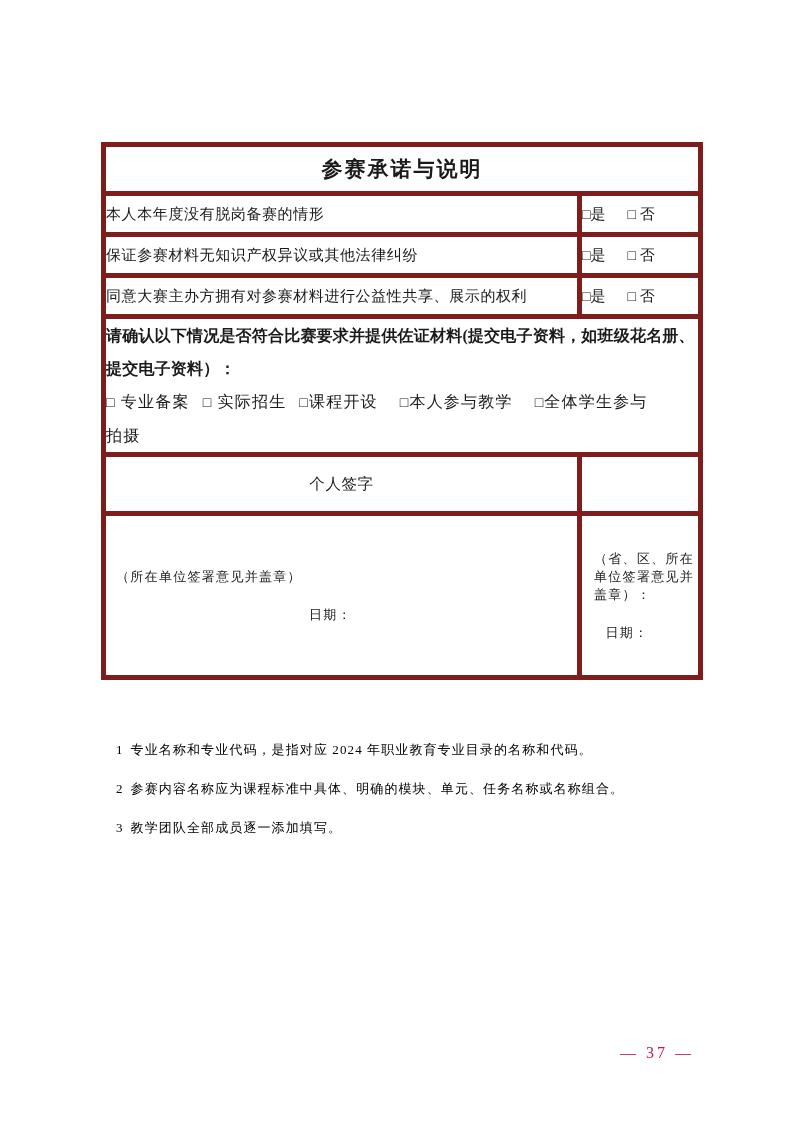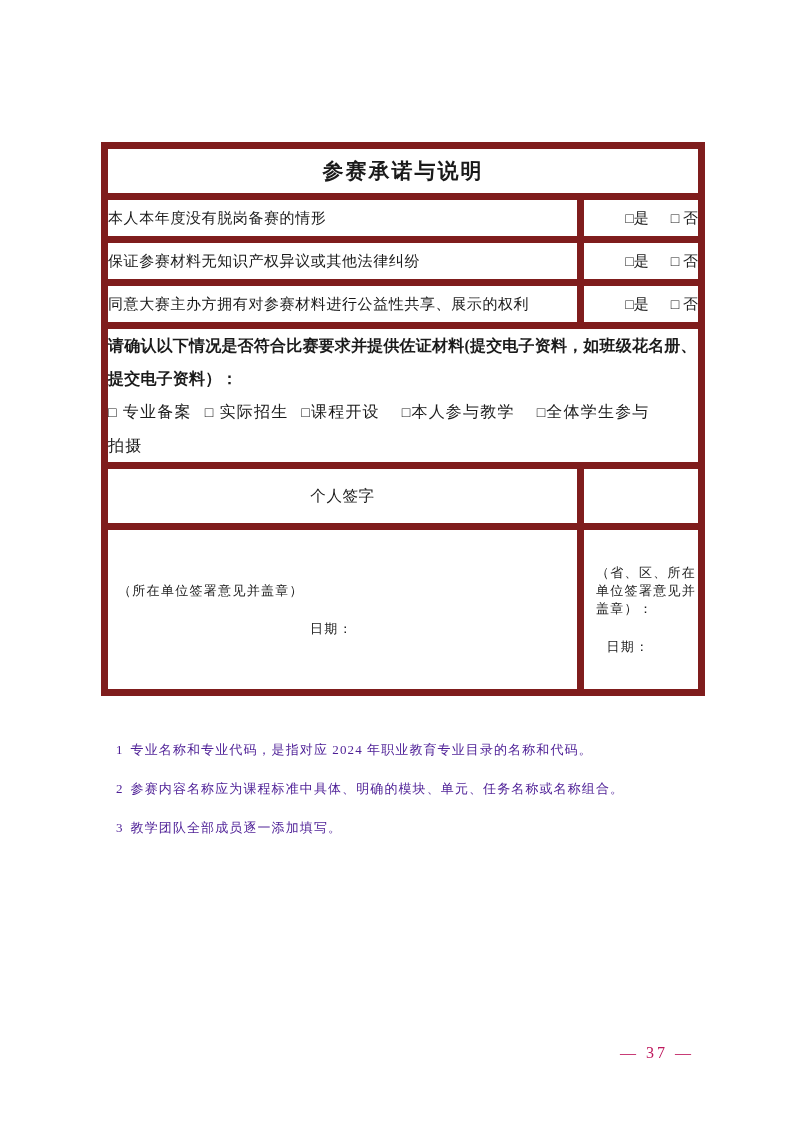--- a/index.html
+++ b/index.html
@@ -27,21 +27,21 @@
   
   .form-table {
     position: absolute;
     left: 101px;
     top: 142px;
     width: 597px;
     border-collapse: collapse;
     table-layout: fixed;
   }
   .form-table td {
-    border: 7px solid #7f1d1d;
+    border: 5px solid #7f1d1d;
     padding: 0;
     vertical-align: middle;
   }
 
   .title-cell {
     height: 44px;
     text-align: center;
     font-size: 21px;
     font-weight: bold;
     letter-spacing: 2px;
@@ -54,21 +54,20 @@
     font-size: 15px;
     letter-spacing: 0.6px;
     white-space: nowrap;
   }
   .yn-cell {
     height: 36px;
     width: 120px;
     padding-left: 8px;
     font-size: 15px;
     white-space: nowrap;
-    text-align: right;
   }
   .yn-cell .opt-yes { margin-right: 22px; }
   .box { font-size: 14px; }
 
   .confirm-cell {
     padding: 7px 6px 10px 9px;
     font-size: 16px;
     font-weight: bold;
     line-height: 33px;
     letter-spacing: 0.2px;
@@ -109,21 +108,21 @@
   }
   .seal-cell.right .seal-line { padding-left: 12px; }
   .seal-cell.right .date-line { padding-right: 26px; }
 
   
   .notes {
     position: absolute;
     left: 116px;
     top: 741px;
     width: 600px;
-    color: #4c1d95;
+    color: #000000;
   }
   .note {
     font-size: 13px;
     letter-spacing: 1.1px;
     margin-bottom: 21px;
     white-space: nowrap;
   }
   .note .num { margin-right: 7px; }
 
   

